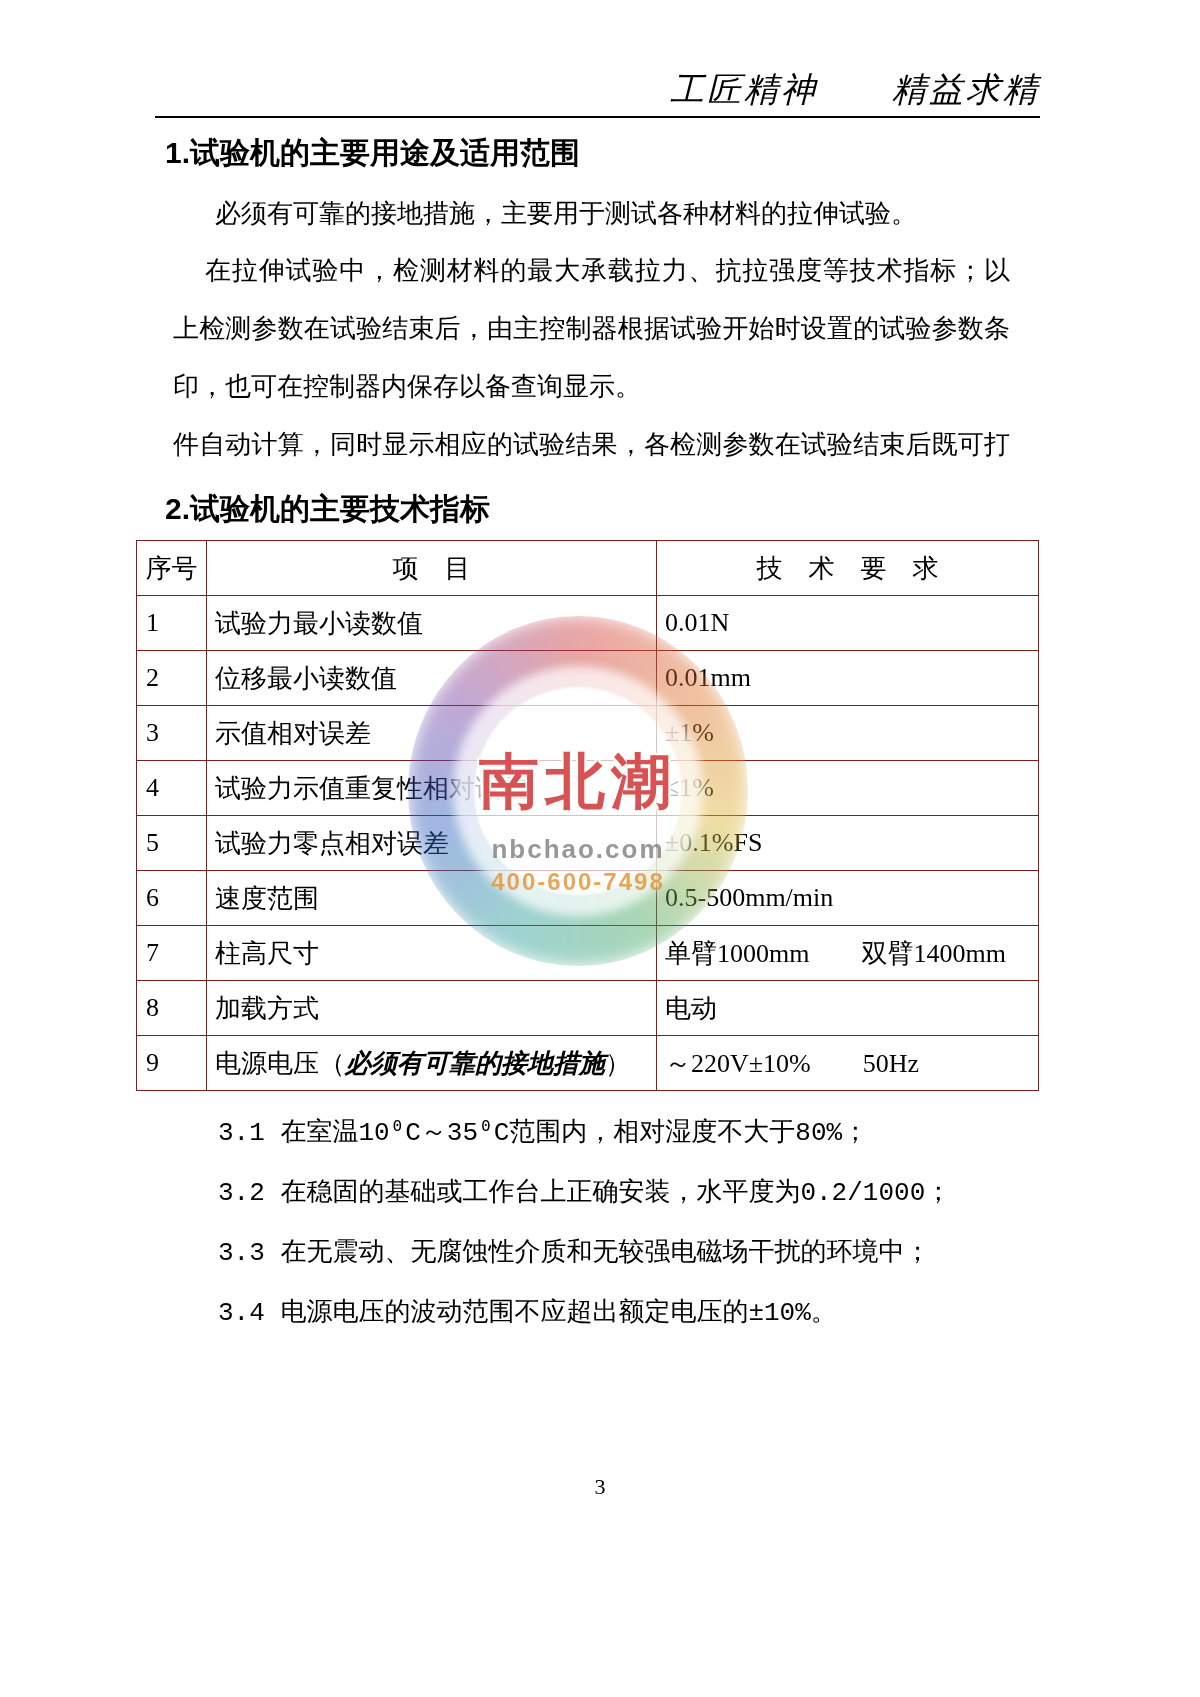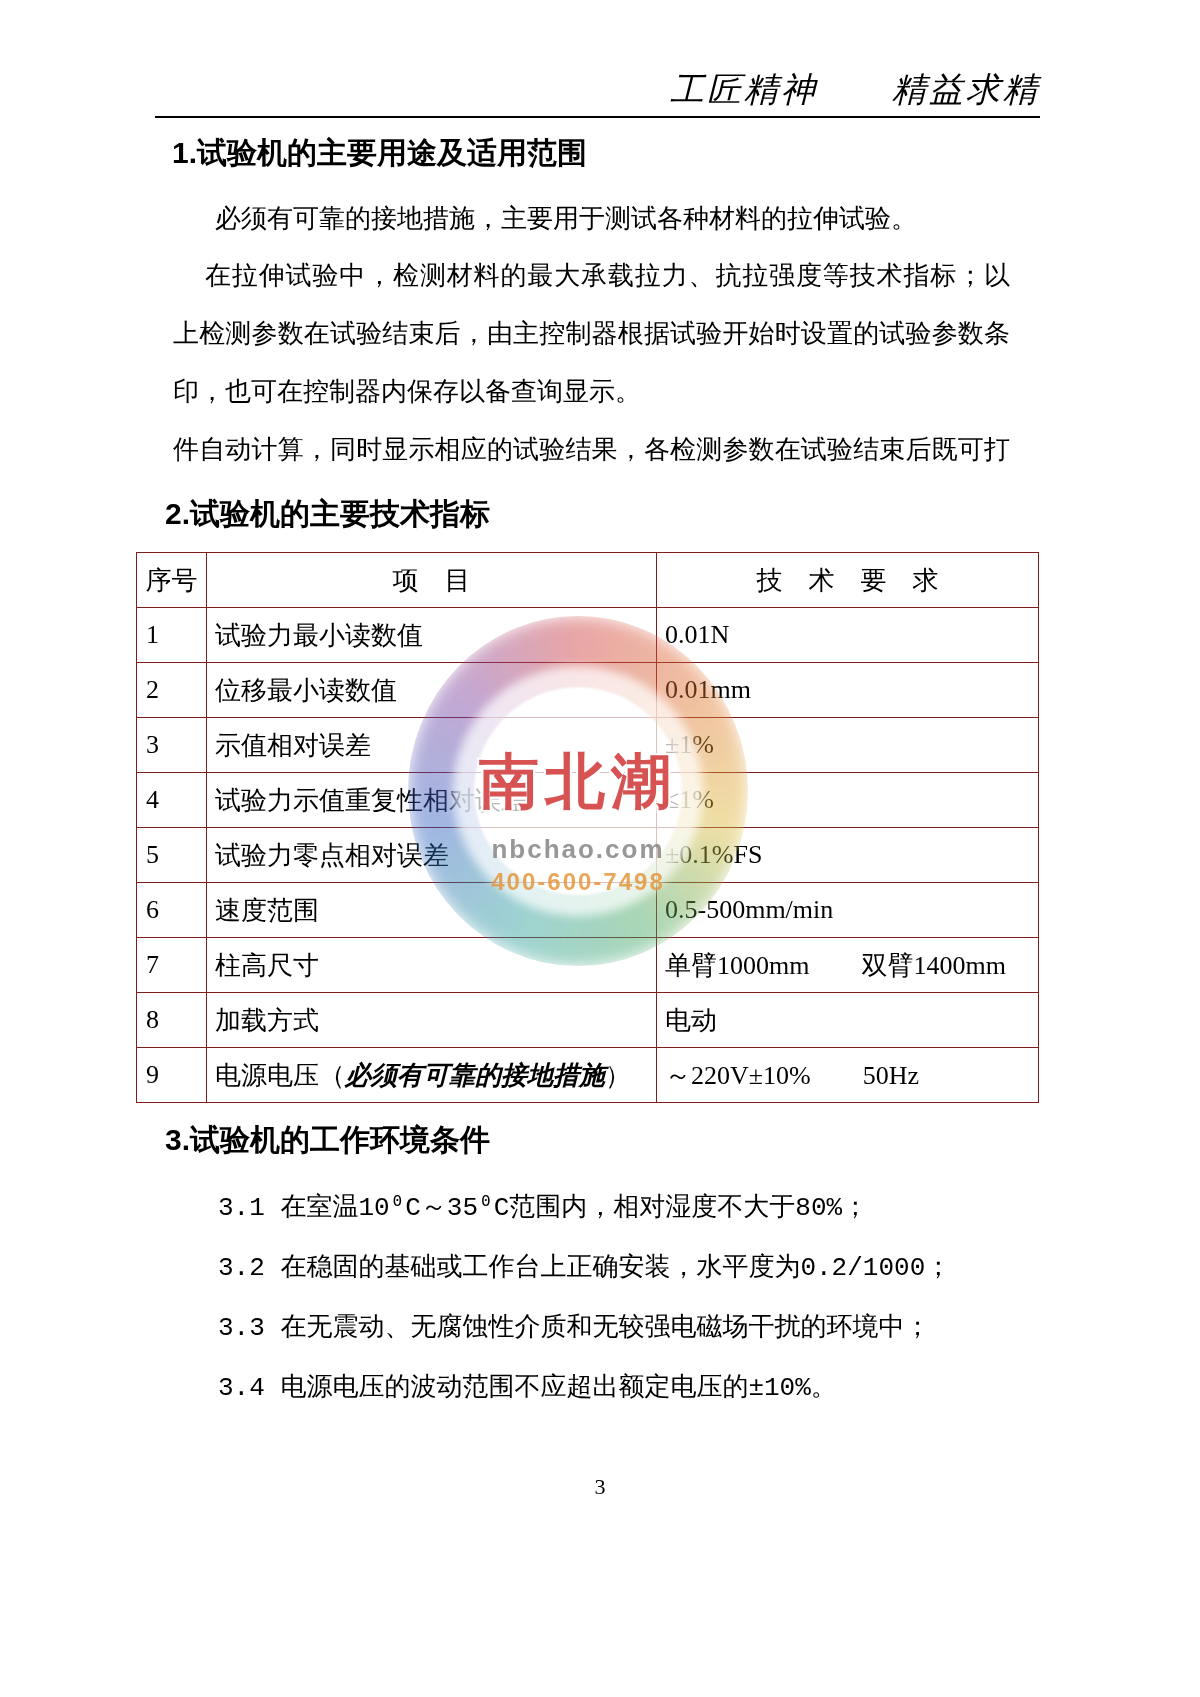--- a/index.html
+++ b/index.html
@@ -24,21 +24,21 @@
   .slogan {
     font-size: 34px;
     line-height: 40px;
     font-weight: normal;
     font-style: italic;
     letter-spacing: 3px;
   }
 
   
   .sec-title {
-    margin: 17px;
+    margin: 10px;
     font-family: "Liberation Sans", "DejaVu Sans", sans-serif;
     font-weight: bold;
     font-size: 30px;
     line-height: 42px;
   }
   .t1 { margin-top: 14px; }
   .t2 { margin-top: 14px; margin-left: 10px; }
   .t3 { margin-top: 16px; margin-left: 10px; }
 
   
@@ -242,21 +242,20 @@
           <td class="c-req">电动</td>
         </tr>
         <tr>
           <td class="c-num">9</td>
           <td class="c-item"><span>电源电压（</span><span class="em-bi">必须有可靠的接地措施</span><span>）</span></td>
           <td class="c-req">～220V±10%　　50Hz</td>
         </tr>
       </tbody>
     </table>
 
-    <h1 class="sec-title t3">3.试验机的工作环境条件</h1>
 
     <div class="env-list">
       <div class="env-item">3.1 在室温10⁰C～35⁰C范围内，相对湿度不大于80%；</div>
       <div class="env-item">3.2 在稳固的基础或工作台上正确安装，水平度为0.2/1000；</div>
       <div class="env-item">3.3 在无震动、无腐蚀性介质和无较强电磁场干扰的环境中；</div>
       <div class="env-item">3.4 电源电压的波动范围不应超出额定电压的±10%。</div>
     </div>
 
   </div>
 

